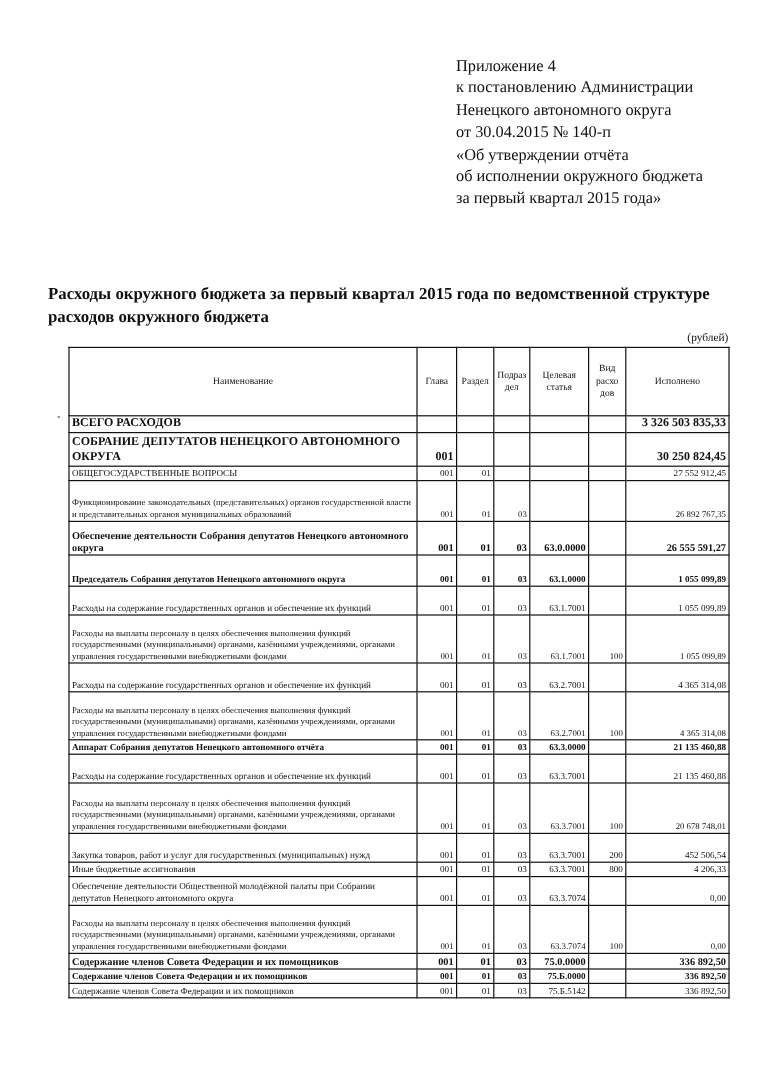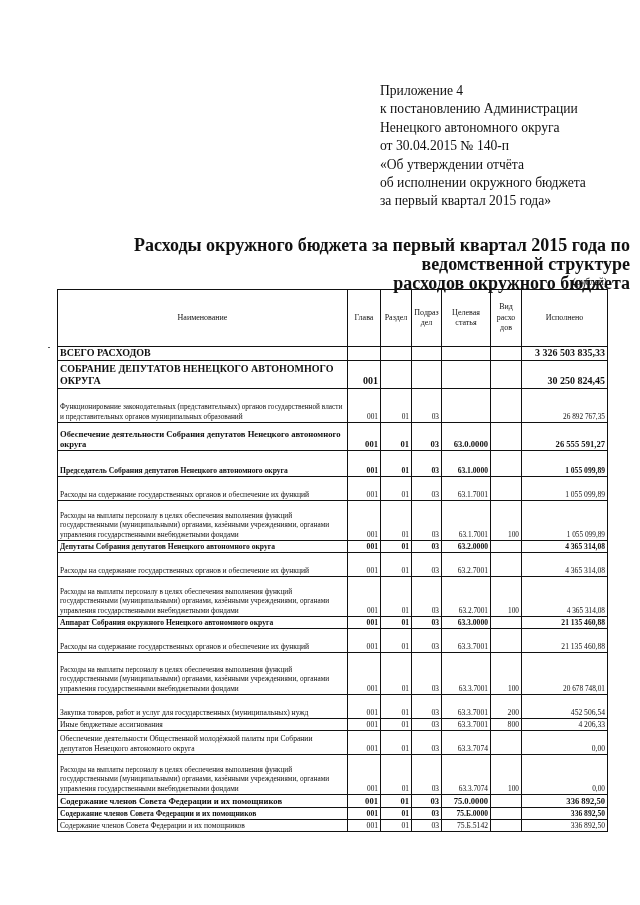--- a/index.html
+++ b/index.html
@@ -1,21 +1,21 @@
 <!DOCTYPE html>
 <html><head>
 <meta charset="utf-8">
 <style>
   html, body { margin: 0; padding: 0; background: #ffffff; }
   body { width: 640px; height: 905px; position: relative; overflow: hidden;
          font-family: "Liberation Serif", "DejaVu Serif", serif; color: #111; }
-  .appendix { position: absolute; left: 380px; top: 46px; font-size: 13.6px; line-height: 18.4px; margin-top: 36px; }
+  .appendix { position: absolute; left: 380px; top: 46px; font-size: 13.6px; line-height: 18.4px; }
   .appendix div { white-space: nowrap; }
-  .title { position: absolute; left: 40px; width: 590px; top: 236px; text-align: right;
-           font-weight: bold; font-size: 18px; line-height: 19px; }
+  .title { position: absolute; left: 40px; width: 590px; top: 236px; text-align: left;
+           font-weight: bold; font-size: 14px; line-height: 19px; }
   .units { position: absolute; right: 33px; top: 277px; font-size: 9.5px; }
   .dot { position: absolute; left: 48px; top: 347px; width: 2px; height: 1px; background: #555; }
   table.budget { position: absolute; left: 57px; top: 289px; width: 550px;
                  border-collapse: collapse; table-layout: fixed; font-size: 7.6px; line-height: 9.6px; }
   table.budget td, table.budget th { border: 1px solid #111; padding: 0 2px; vertical-align: bottom; overflow: hidden; }
   table.budget th { font-weight: normal; vertical-align: middle; text-align: center; font-size: 8px; line-height: 10.5px; height: 56px; }
   td.num { text-align: right; white-space: nowrap; }
   tr.bold td { font-weight: bold; margin-left: 26px; }
   tr.xl td { font-size: 10px; line-height: 12.5px; }
   tr.lg td { font-size: 8.6px; line-height: 10.5px; }
@@ -75,20 +75,29 @@
       </tr>
       <tr class="bold xl" style="height: 28px;">
         <td>СОБРАНИЕ ДЕПУТАТОВ НЕНЕЦКОГО АВТОНОМНОГО ОКРУГА</td>
         <td class="num">001</td>
         <td class="num"></td>
         <td class="num"></td>
         <td class="num"></td>
         <td class="num"></td>
         <td class="num">30 250 824,45</td>
       </tr>
+      <tr class="" style="height: 12px;">
+        <td>ОБЩЕГОСУДАРСТВЕННЫЕ ВОПРОСЫ</td>
+        <td class="num">001</td>
+        <td class="num">01</td>
+        <td class="num"></td>
+        <td class="num"></td>
+        <td class="num"></td>
+        <td class="num">27 552 912,45</td>
+      </tr>
       <tr class="sub" style="height: 34px;">
         <td>Функционирование законодательных (представительных) органов государственной власти и представительных органов муниципальных образований</td>
         <td class="num">001</td>
         <td class="num">01</td>
         <td class="num">03</td>
         <td class="num"></td>
         <td class="num"></td>
         <td class="num">26 892 767,35</td>
       </tr>
       <tr class="bold lg" style="height: 28px;">
@@ -120,49 +129,40 @@
       </tr>
       <tr class="sub" style="height: 40px;">
         <td>Расходы на выплаты персоналу в целях обеспечения выполнения функций государственными (муниципальными) органами, казёнными учреждениями, органами управления государственными внебюджетными фондами</td>
         <td class="num">001</td>
         <td class="num">01</td>
         <td class="num">03</td>
         <td class="num">63.1.7001</td>
         <td class="num">100</td>
         <td class="num">1 055 099,89</td>
       </tr>
+      <tr class="" style="height: 24px;">
+        <td>Расходы на содержание государственных органов и обеспечение их функций</td>
+        <td class="num">001</td>
+        <td class="num">01</td>
+        <td class="num">03</td>
+        <td class="num">63.2.7001</td>
+        <td class="num"></td>
+        <td class="num">4 365 314,08</td>
+      </tr>
+      <tr class="sub" style="height: 40px;">
+        <td>Расходы на выплаты персоналу в целях обеспечения выполнения функций государственными (муниципальными) органами, казёнными учреждениями, органами управления государственными внебюджетными фондами</td>
+        <td class="num">001</td>
+        <td class="num">01</td>
+        <td class="num">03</td>
+        <td class="num">63.2.7001</td>
+        <td class="num">100</td>
+        <td class="num">4 365 314,08</td>
+      </tr>
       <tr class="bold" style="height: 12px;">
-        <td>Депутаты Собрания депутатов Ненецкого автономного округа</td>
-        <td class="num">001</td>
-        <td class="num">01</td>
-        <td class="num">03</td>
-        <td class="num">63.2.0000</td>
-        <td class="num"></td>
-        <td class="num">4 365 314,08</td>
-      </tr>
-      <tr class="" style="height: 24px;">
-        <td>Расходы на содержание государственных органов и обеспечение их функций</td>
-        <td class="num">001</td>
-        <td class="num">01</td>
-        <td class="num">03</td>
-        <td class="num">63.2.7001</td>
-        <td class="num"></td>
-        <td class="num">4 365 314,08</td>
-      </tr>
-      <tr class="sub" style="height: 40px;">
-        <td>Расходы на выплаты персоналу в целях обеспечения выполнения функций государственными (муниципальными) органами, казёнными учреждениями, органами управления государственными внебюджетными фондами</td>
-        <td class="num">001</td>
-        <td class="num">01</td>
-        <td class="num">03</td>
-        <td class="num">63.2.7001</td>
-        <td class="num">100</td>
-        <td class="num">4 365 314,08</td>
-      </tr>
-      <tr class="bold" style="height: 12px;">
-        <td>Аппарат Собрания окружного Ненецкого автономного округа</td>
+        <td>Аппарат Собрания депутатов Ненецкого автономного отчёта</td>
         <td class="num">001</td>
         <td class="num">01</td>
         <td class="num">03</td>
         <td class="num">63.3.0000</td>
         <td class="num"></td>
         <td class="num">21 135 460,88</td>
       </tr>
       <tr class="" style="height: 24px;">
         <td>Расходы на содержание государственных органов и обеспечение их функций</td>
         <td class="num">001</td>

